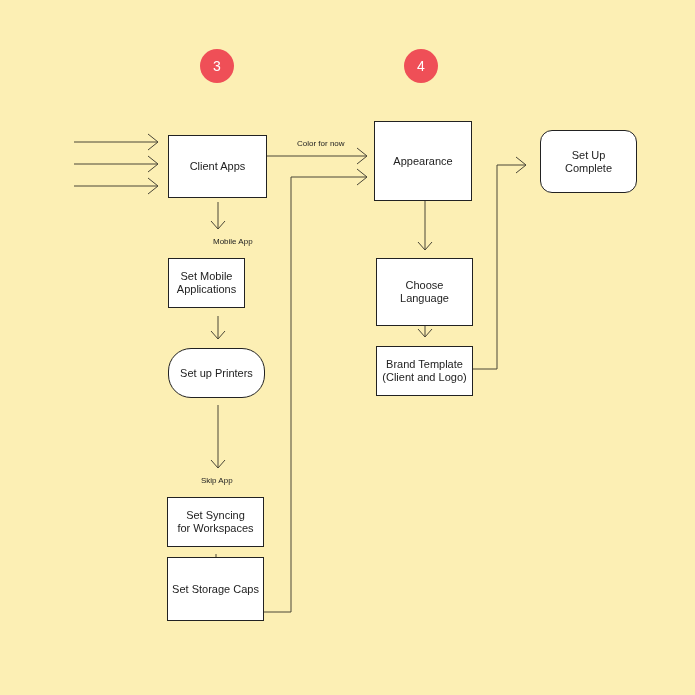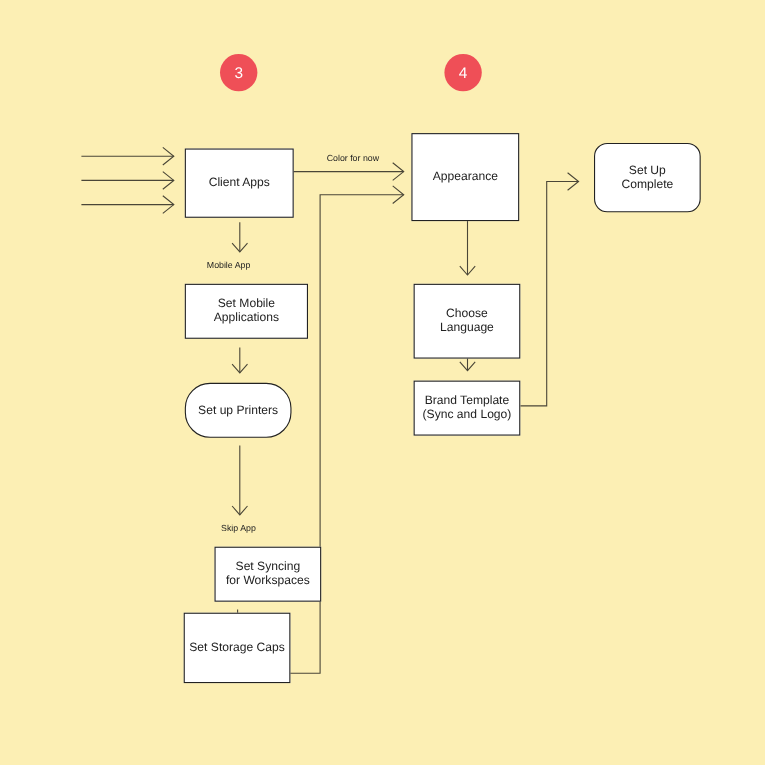--- a/index.html
+++ b/index.html
@@ -72,30 +72,30 @@
         <polyline points="473,369 497,369 497,165 526,165"></polyline>
         <polyline points="516,157 526,165 516,173"></polyline>
       </g>
   </g>
 </svg>
 
 <div class="badge" style="left:200px;top:49px;">3</div>
 <div class="badge" style="left:404px;top:49px;">4</div>
 
 <div class="node" style="left:168px;top:135px;width:99px;height:63px;">Client Apps</div>
-<div class="node" style="left:168px;top:258px;width:112px;height:50px;">Set Mobile
+<div class="node" style="left:168px;top:258px;width:77px;height:50px;">Set Mobile
 Applications</div>
 <div class="node" style="left:168px;top:348px;width:97px;height:50px;border-radius:23px;">Set up Printers</div>
-<div class="node" style="left:167px;top:497px;width:97px;height:50px;margin-left:28px;">Set Syncing
+<div class="node" style="left:167px;top:497px;width:97px;height:50px;">Set Syncing
 for Workspaces</div>
 <div class="node" style="left:167px;top:557px;width:97px;height:64px;">Set Storage Caps</div>
 
 <div class="node" style="left:374px;top:121px;width:98px;height:80px;">Appearance</div>
 <div class="node" style="left:376px;top:258px;width:97px;height:68px;">Choose
 Language</div>
 <div class="node" style="left:376px;top:346px;width:97px;height:50px;">Brand Template
-(Sync and Logo)</div>
+(Client and Logo)</div>
 <div class="node" style="left:540px;top:130px;width:97px;height:63px;border-radius:12px;">Set Up
 Complete</div>
 
 <div class="lbl" style="left:297px;top:139px;">Color for now</div>
-<div class="lbl" style="left:188px;top:237px;">Mobile App</div>
+<div class="lbl" style="left:213px;top:237px;">Mobile App</div>
 <div class="lbl" style="left:201px;top:476px;">Skip App</div>
 
 </body></html>

